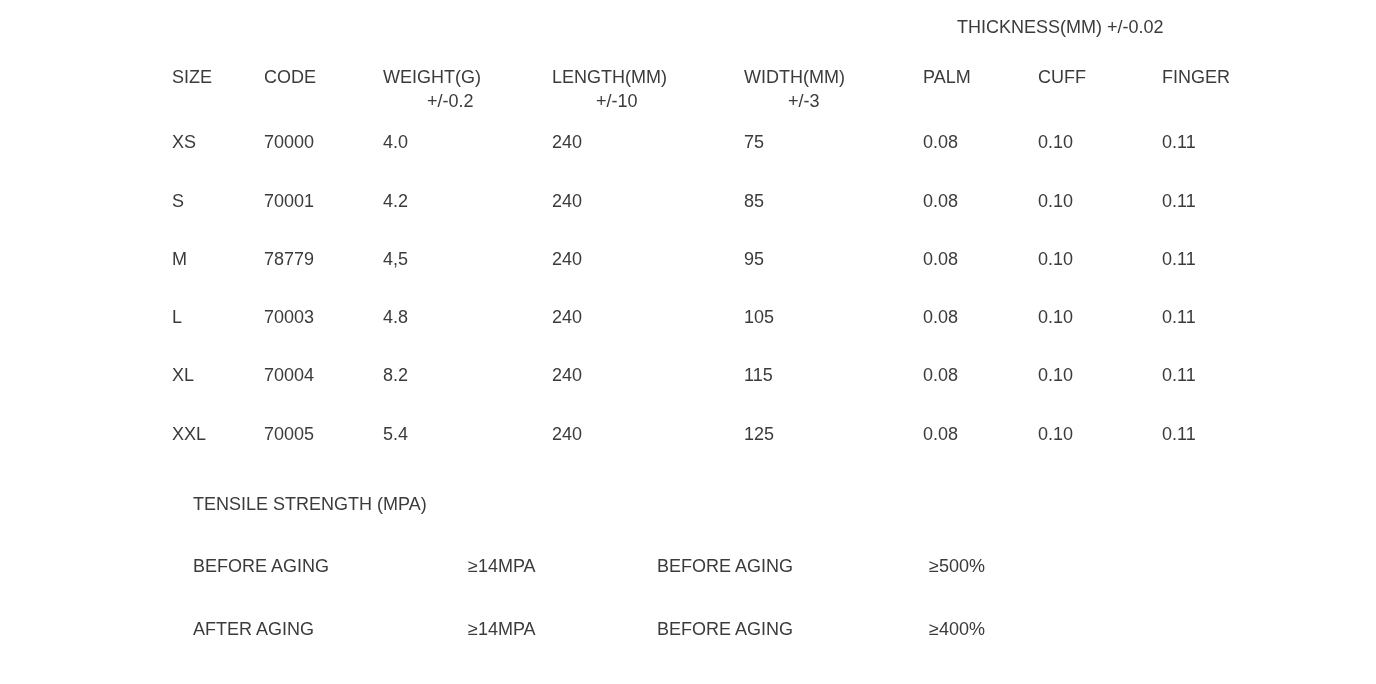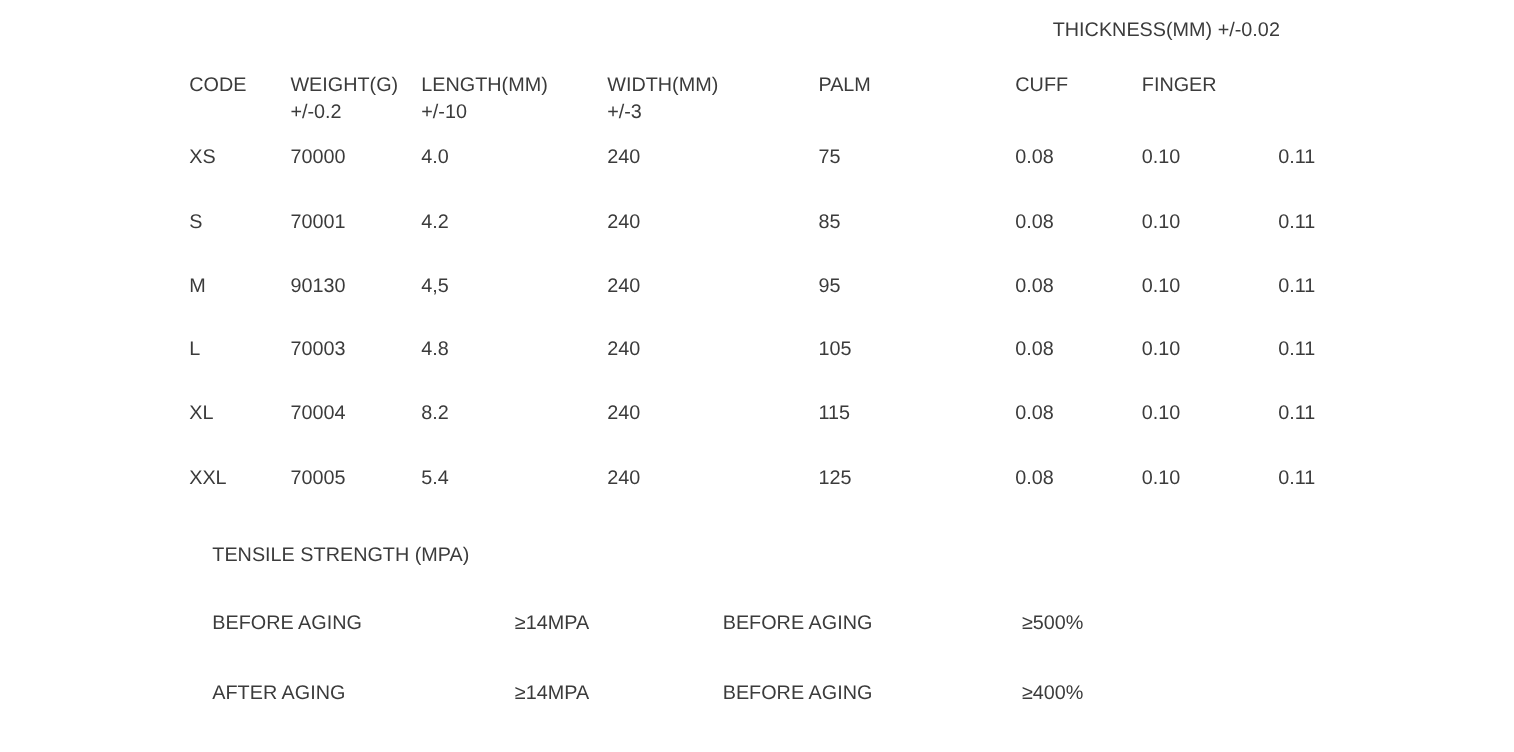--- a/index.html
+++ b/index.html
@@ -33,41 +33,44 @@
     width: 1204px;
     display: grid;
     grid-template-columns: 92px 119px 169px 192px 179px 115px 124px auto;
     line-height: 18px;
     white-space: nowrap;
   }
   .spec-header {
     top: 65px;
     line-height: 24px;
   }
-  .spec-header .sub { display: block; }
+  .spec-header .sub { display: block; margin-left: 44px; }
 
   
   .mech-row {
     left: 172px;
     width: 1204px;
     display: grid;
     grid-template-columns: 275px 189px 272px auto;
     line-height: 18px;
     white-space: nowrap;
     margin-left: 21px;
   }
 
   .cell { min-height: 18px; }
 </style>
 </head>
 <body style="color: rgb(59, 59, 59); background: rgb(255, 255, 255);">
 
 <div class="abs thickness-banner">THICKNESS(MM) +/-0.02</div>
 
 <div class="abs spec-row spec-header">
+  <div class="cell">
+    <span>SIZE</span>
+  </div>
   <div class="cell">
     <span>CODE</span>
   </div>
   <div class="cell">
     <span>WEIGHT(G)</span>
     <span class="sub">+/-0.2</span>
   </div>
   <div class="cell">
     <span>LENGTH(MM)</span>
     <span class="sub">+/-10</span>
@@ -104,21 +107,21 @@
   <div class="cell">4.2</div>
   <div class="cell">240</div>
   <div class="cell">85</div>
   <div class="cell">0.08</div>
   <div class="cell">0.10</div>
   <div class="cell">0.11</div>
 </div>
 
 <div class="abs spec-row" style="top:250px">
   <div class="cell">M</div>
-  <div class="cell">90130</div>
+  <div class="cell">78779</div>
   <div class="cell">4,5</div>
   <div class="cell">240</div>
   <div class="cell">95</div>
   <div class="cell">0.08</div>
   <div class="cell">0.10</div>
   <div class="cell">0.11</div>
 </div>
 
 <div class="abs spec-row" style="top:308px">
   <div class="cell">L</div>

